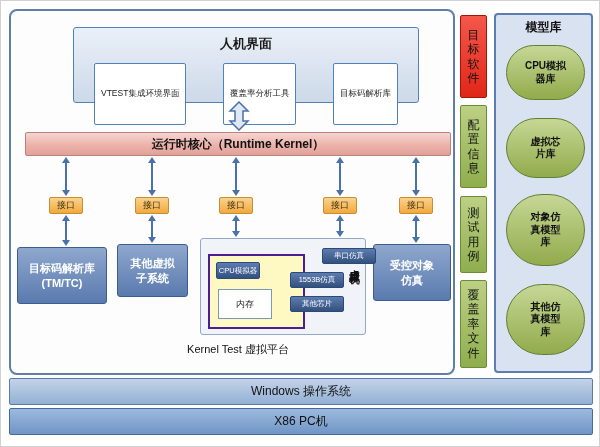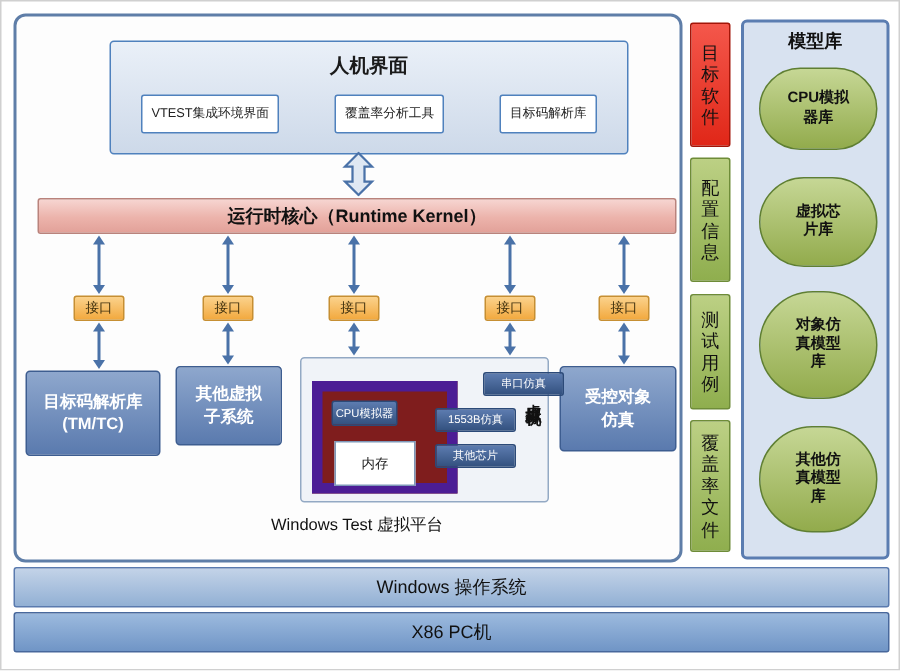--- a/index.html
+++ b/index.html
@@ -11,21 +11,21 @@
   .abs{position:absolute;box-sizing:border-box;}
 
   
   .main-panel{left:8px;top:8px;width:446px;height:366px;border:2px solid #5f7ea8;border-radius:8px;background:#fdfdfd;}
 
   
   .hmi{left:72px;top:26px;width:346px;height:76px;border:1px solid #4f81bd;border-radius:3px;
        background:linear-gradient(180deg,#eaf0f8 0%,#cdd9e9 100%);}
   .hmi-title{text-align:center;font-size:13px;font-weight:bold;margin-top:7px;color:#1a1a1a;}
   .hmi-items{display:flex;justify-content:space-between;padding:0 20px;margin-top:10px;}
-  .hmi-item{background:#ffffff;border:1px solid #4f81bd;border-radius:2px;padding:6px 6px;
+  .hmi-item{background:#ffffff;border:1px solid #4f81bd;border-radius:2px;padding:24px 6px;
             font-size:8.5px;color:#222;white-space:nowrap;}
 
   
   .big-arrow{left:227px;top:100px;width:22px;height:30px;}
 
   
   .kernel{left:24px;top:131px;width:426px;height:24px;border:1px solid #b9837c;border-radius:2px;
           background:linear-gradient(180deg,#f6d5d1 0%,#ecb3ab 55%,#e2a199 100%);
           text-align:center;font-size:12px;font-weight:bold;line-height:22px;color:#111;}
 
@@ -46,21 +46,21 @@
 
   
   .module{border:1px solid #3d5d90;border-radius:3px;
           background:linear-gradient(180deg,#8ea7cd 0%,#5a7aae 100%);
           color:#ffffff;font-weight:bold;font-size:11px;text-align:center;
           display:flex;align-items:center;justify-content:center;
           white-space:pre-line;line-height:1.35;}
 
   
   .vtm{left:199px;top:237px;width:166px;height:97px;border:1px solid #93a9c4;border-radius:3px;background:#f0f3f8;}
-  .vtm-inner{left:7px;top:15px;width:97px;height:75px;background:#7f1d1d;border:7px solid #4c1d95;}
+  .vtm-inner{left:7px;top:15px;width:97px;height:75px;background:#fef9c3;border:2px solid #4c1d95;}
   .chip-dark{border:1px solid #2c4a78;border-radius:2px;
              background:linear-gradient(180deg,#5d7cb0 0%,#33517f 100%);
              color:#fff;font-size:7.5px;text-align:center;display:flex;align-items:center;justify-content:center;}
   .memory{left:8px;top:33px;width:54px;height:30px;background:#fff;border:1px solid #7d97b8;
           font-size:9px;color:#222;display:flex;align-items:center;justify-content:center;}
   .vtm-title{left:144px;top:22px;width:20px;height:72px;writing-mode:vertical-rl;
              font-size:10.5px;font-weight:bold;color:#111;letter-spacing:1px;display:flex;align-items:center;}
 
   .platform-label{left:24px;top:341px;width:426px;text-align:center;font-size:11px;color:#111;}
 
@@ -136,21 +136,21 @@
     <div class="abs vtm-inner">
       <div class="abs chip-dark" style="left:6px;top:6px;width:44px;height:17px;">CPU模拟器</div>
       <div class="abs memory">内存</div>
     </div>
     <div class="abs chip-dark" style="left:89px;top:9px;width:54px;height:16px;margin-left:32px;">串口仿真</div>
     <div class="abs chip-dark" style="left:89px;top:33px;width:54px;height:16px;">1553B仿真</div>
     <div class="abs chip-dark" style="left:89px;top:57px;width:54px;height:16px;">其他芯片</div>
     <div class="abs vtm-title">虚拟目标机</div>
   </div>
 
-  <div class="abs platform-label">Windows Test 虚拟平台</div>
+  <div class="abs platform-label">Kernel Test 虚拟平台</div>
 
   <div class="abs ribbon red" style="top:14px;height:83px;">
     <span>目标软件</span>
   </div>
   <div class="abs ribbon green" style="top:104px;height:83px;">
     <span>配置信息</span>
   </div>
   <div class="abs ribbon green" style="top:195px;height:77px;">
     <span>测试用例</span>
   </div>

